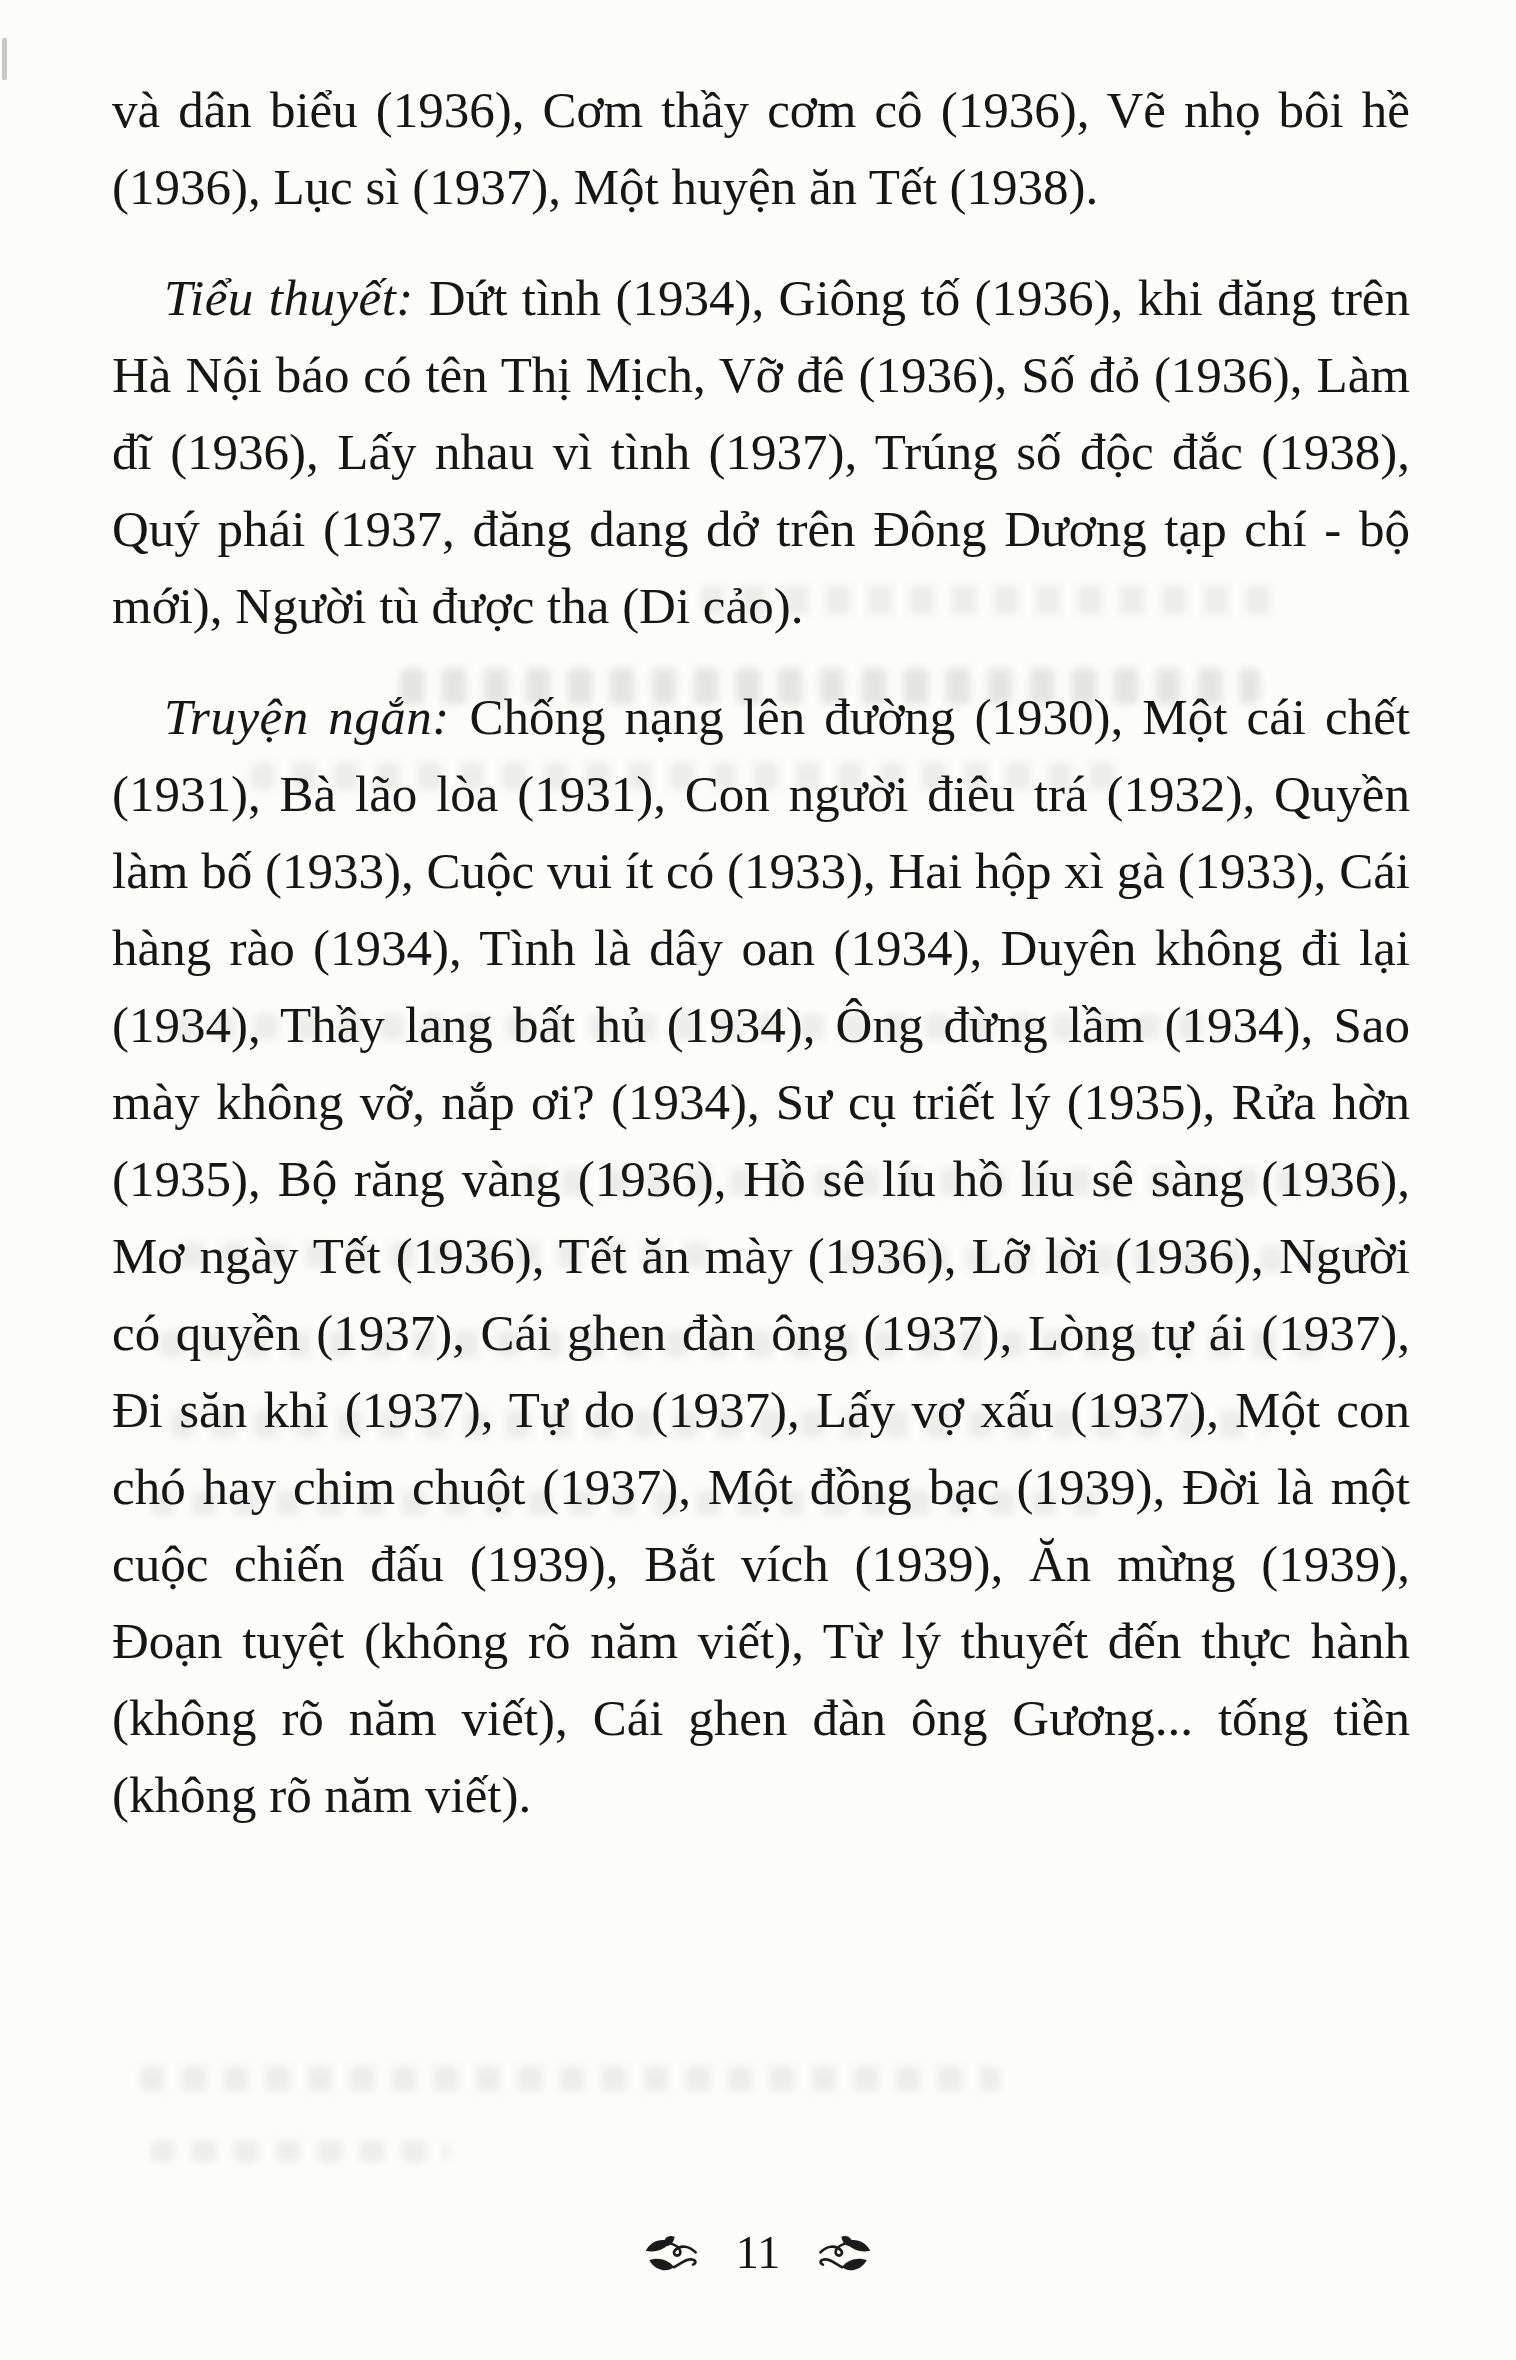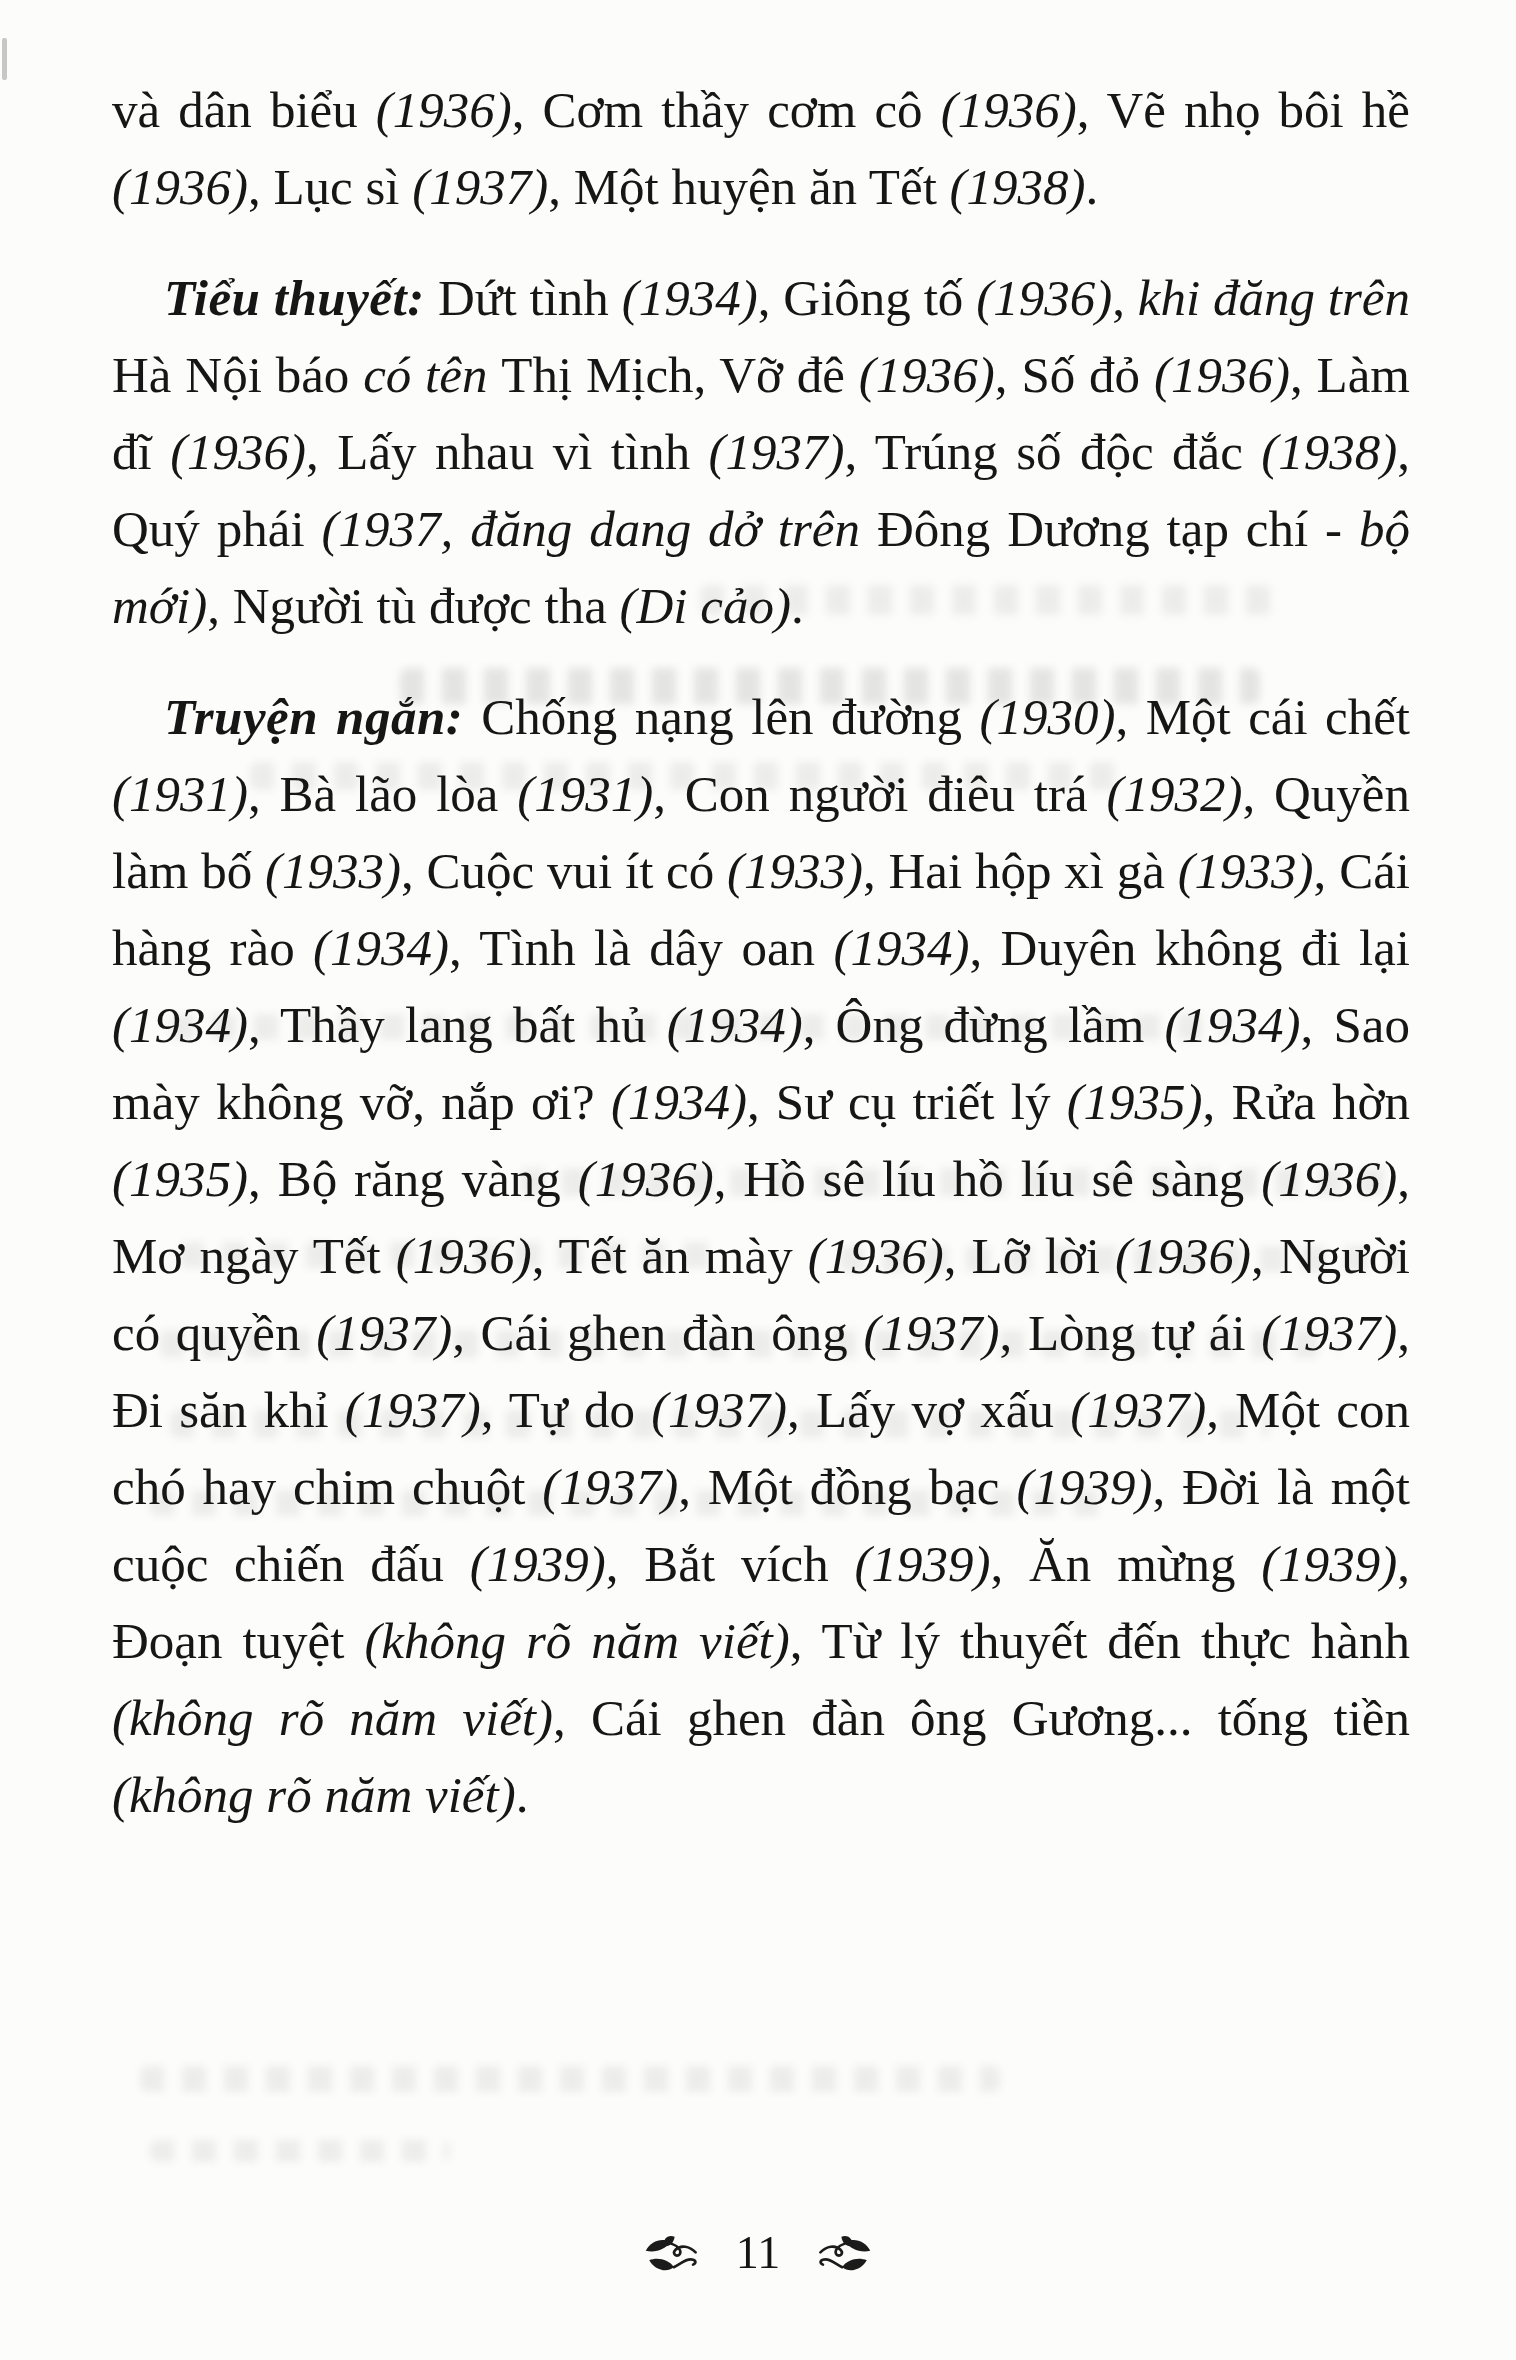--- a/index.html
+++ b/index.html
@@ -15,22 +15,22 @@
   .text-block{
     position:absolute;
     left:112px;top:72px;width:1298px;
     font-size:51px;
     line-height:77px;
     text-align:justify;
   }
   p.para{margin:0 0 34px 0;padding:0;}
   p.para.indent{text-indent:52px;}
   .seg-n{font-style:normal;}
-  .seg-i{font-style:italic;margin-top:48px;}
-  .seg-bi{font-style:italic;font-weight:700;letter-spacing:.5px;}
+  .seg-i{margin-top:48px;}
+  .seg-bi{font-style:italic;font-weight:400;letter-spacing:.5px;}
   
   .ghost{
     position:absolute;
     background:repeating-linear-gradient(90deg,#6a6a6a 0 24px,transparent 24px 42px);
     filter:blur(4px);
     opacity:.10;
     border-radius:8px;
     pointer-events:none;
   }
   .ghost.dark{opacity:.16;}

